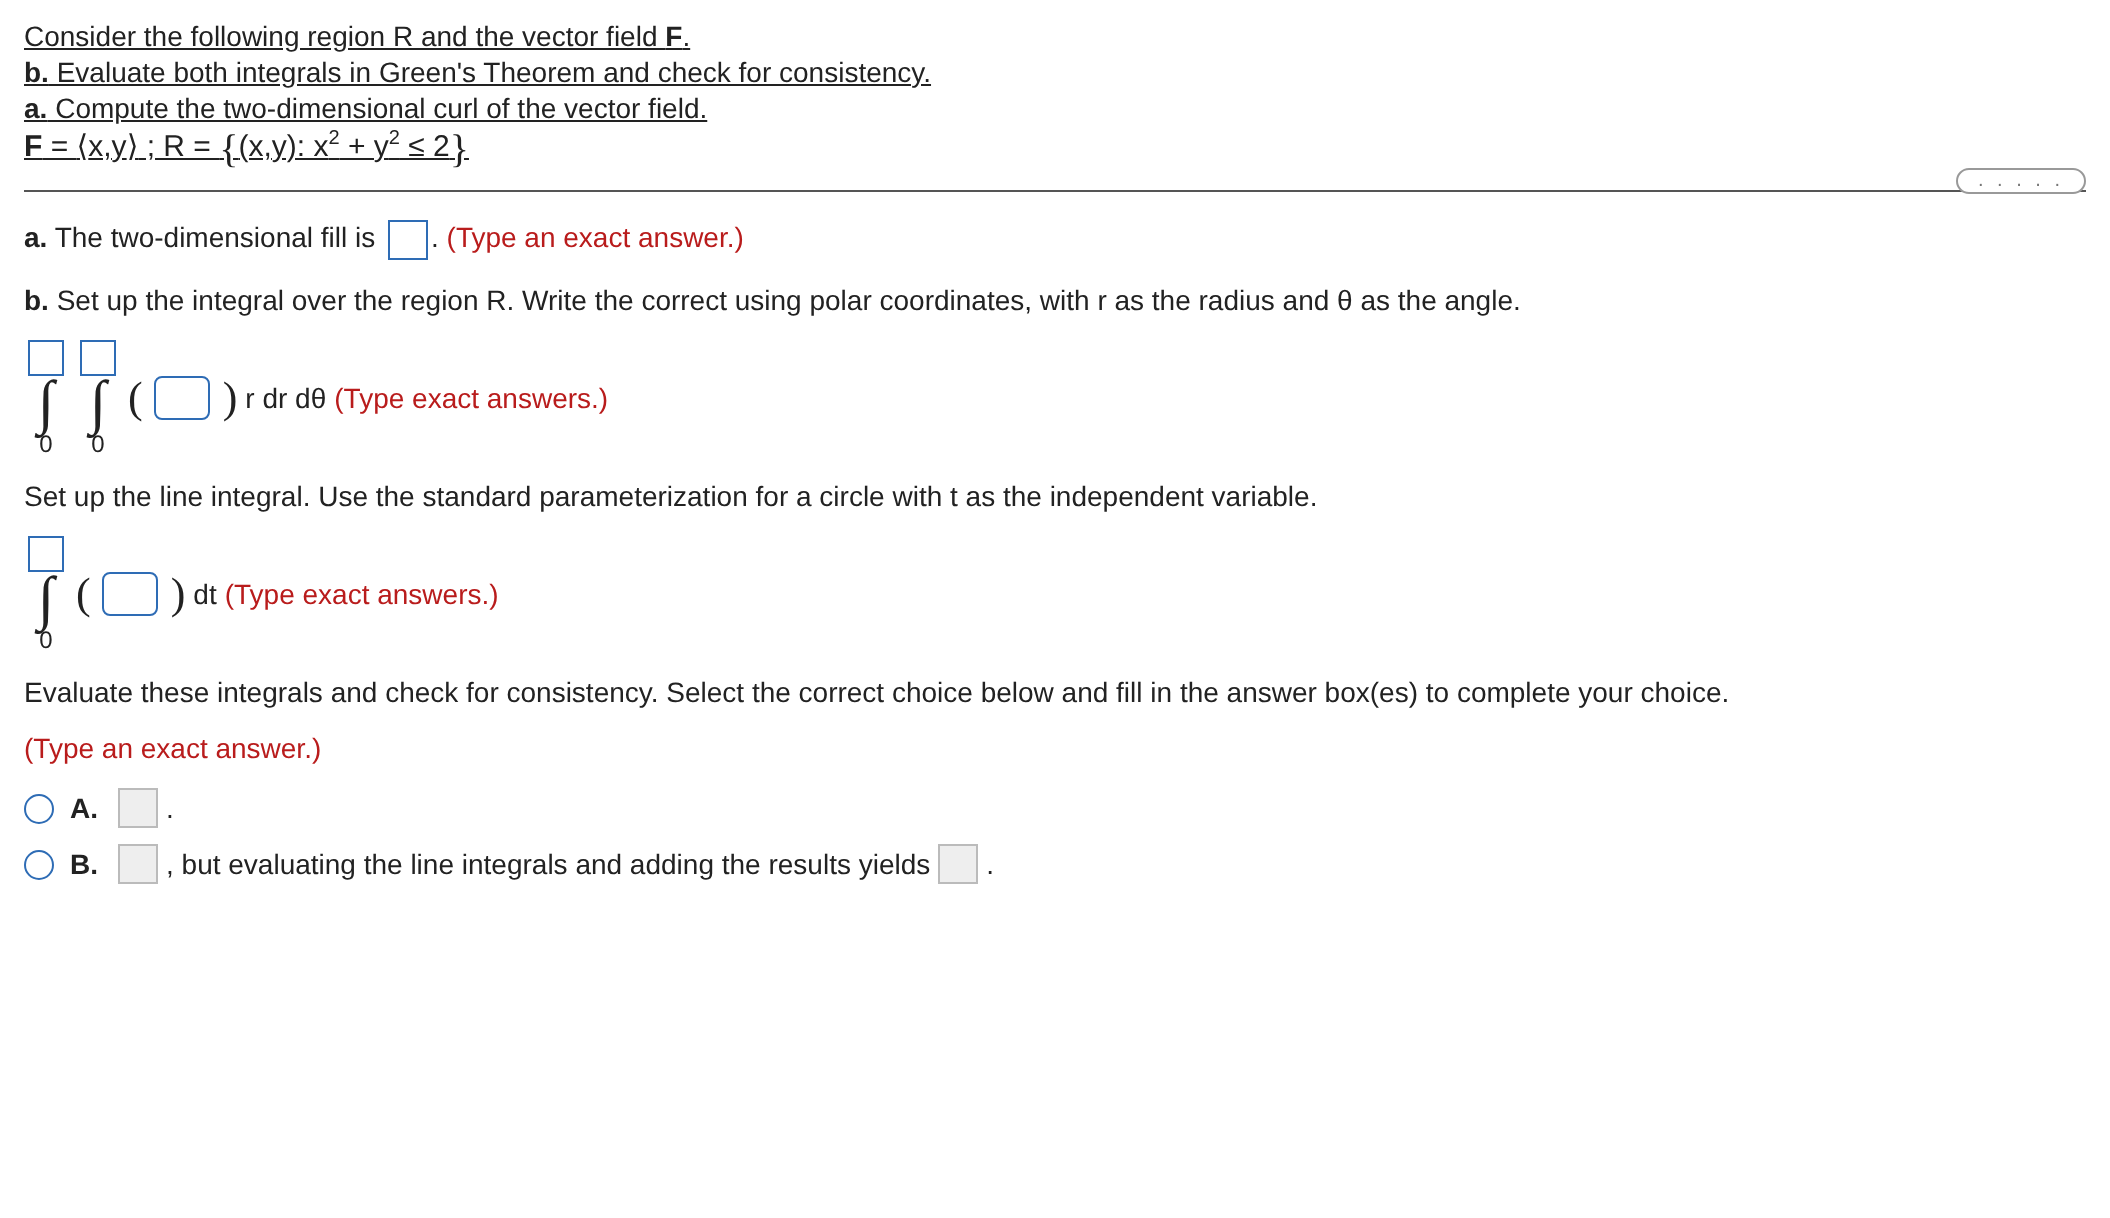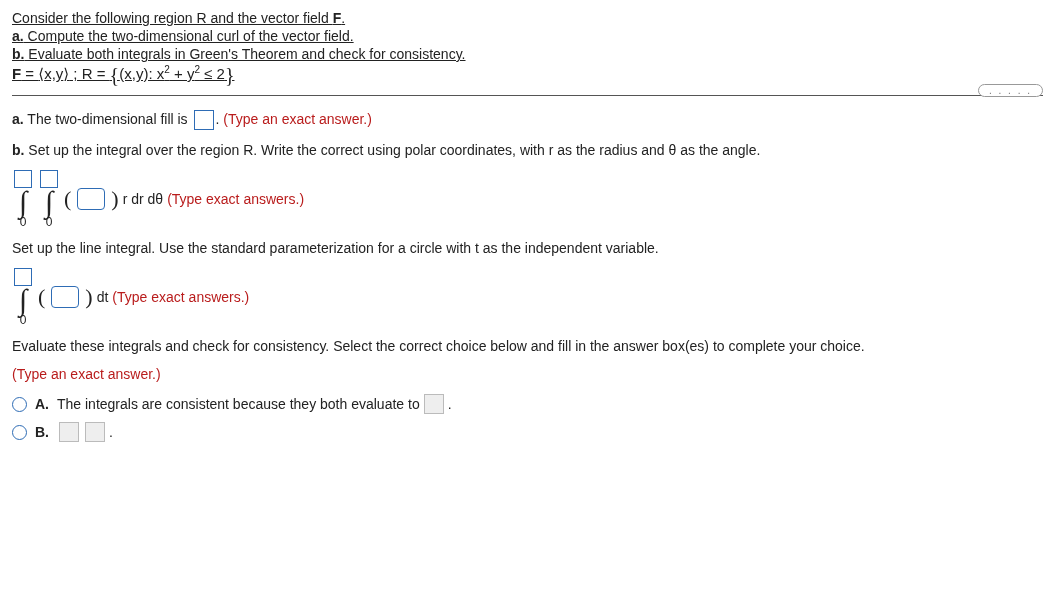--- a/index.html
+++ b/index.html
@@ -63,24 +63,24 @@
   .bold { font-weight:bold; }
 </style>
 </head>
 <body>
 
 <div class="problem-header">
   <p>
     <span>Consider the following region R and the vector field </span><span class="bold">F</span><span>.</span>
   </p>
   <p>
-    <span class="bold">a.</span><span> Compute the two-dimensional curl of the vector field.</span>
+    <span class="bold">b.</span><span> Evaluate both integrals in Green's Theorem and check for consistency.</span>
   </p>
   <p>
-    <span class="bold">b.</span><span> Evaluate both integrals in Green's Theorem and check for consistency.</span>
+    <span class="bold">a.</span><span> Compute the two-dimensional curl of the vector field.</span>
   </p>
   <p class="formula-line">
     <span class="bold">F</span><span> = </span><span class="angle">⟨</span><span>x,y</span><span class="angle">⟩</span><span> ; R = </span><span class="curly">{</span><span>(x,y): x</span><span class="sup">2</span><span> + y</span><span class="sup">2</span><span> ≤ 2</span><span class="curly">}</span>
   </p>
 </div>
 
 <hr class="divider">
 <span class="ellipsis-pill">. . . . .</span>
 
 <div class="section">
@@ -129,24 +129,24 @@
   <span> dt </span>
   <span class="hint">(Type exact answers.)</span>
 </div>
 
 <div class="section">Evaluate these integrals and check for consistency. Select the correct choice below and fill in the answer box(es) to complete your choice.</div>
 <div class="section hint">(Type an exact answer.)</div>
 
 <div class="choice-row">
   <span class="radio"></span>
   <span class="choice-label">A.</span>
-  <span>The integrals are consistent because they both evaluate to </span>
   <span class="answer-box gray"></span>
   <span>.</span>
 </div>
 
 <div class="choice-row">
   <span class="radio"></span>
   <span class="choice-label">B.</span>
   <span class="answer-box gray"></span>
+  <span>, but evaluating the line integrals and adding the results yields </span>
   <span class="answer-box gray"></span>
   <span>.</span>
 </div>
 
 </body></html>

